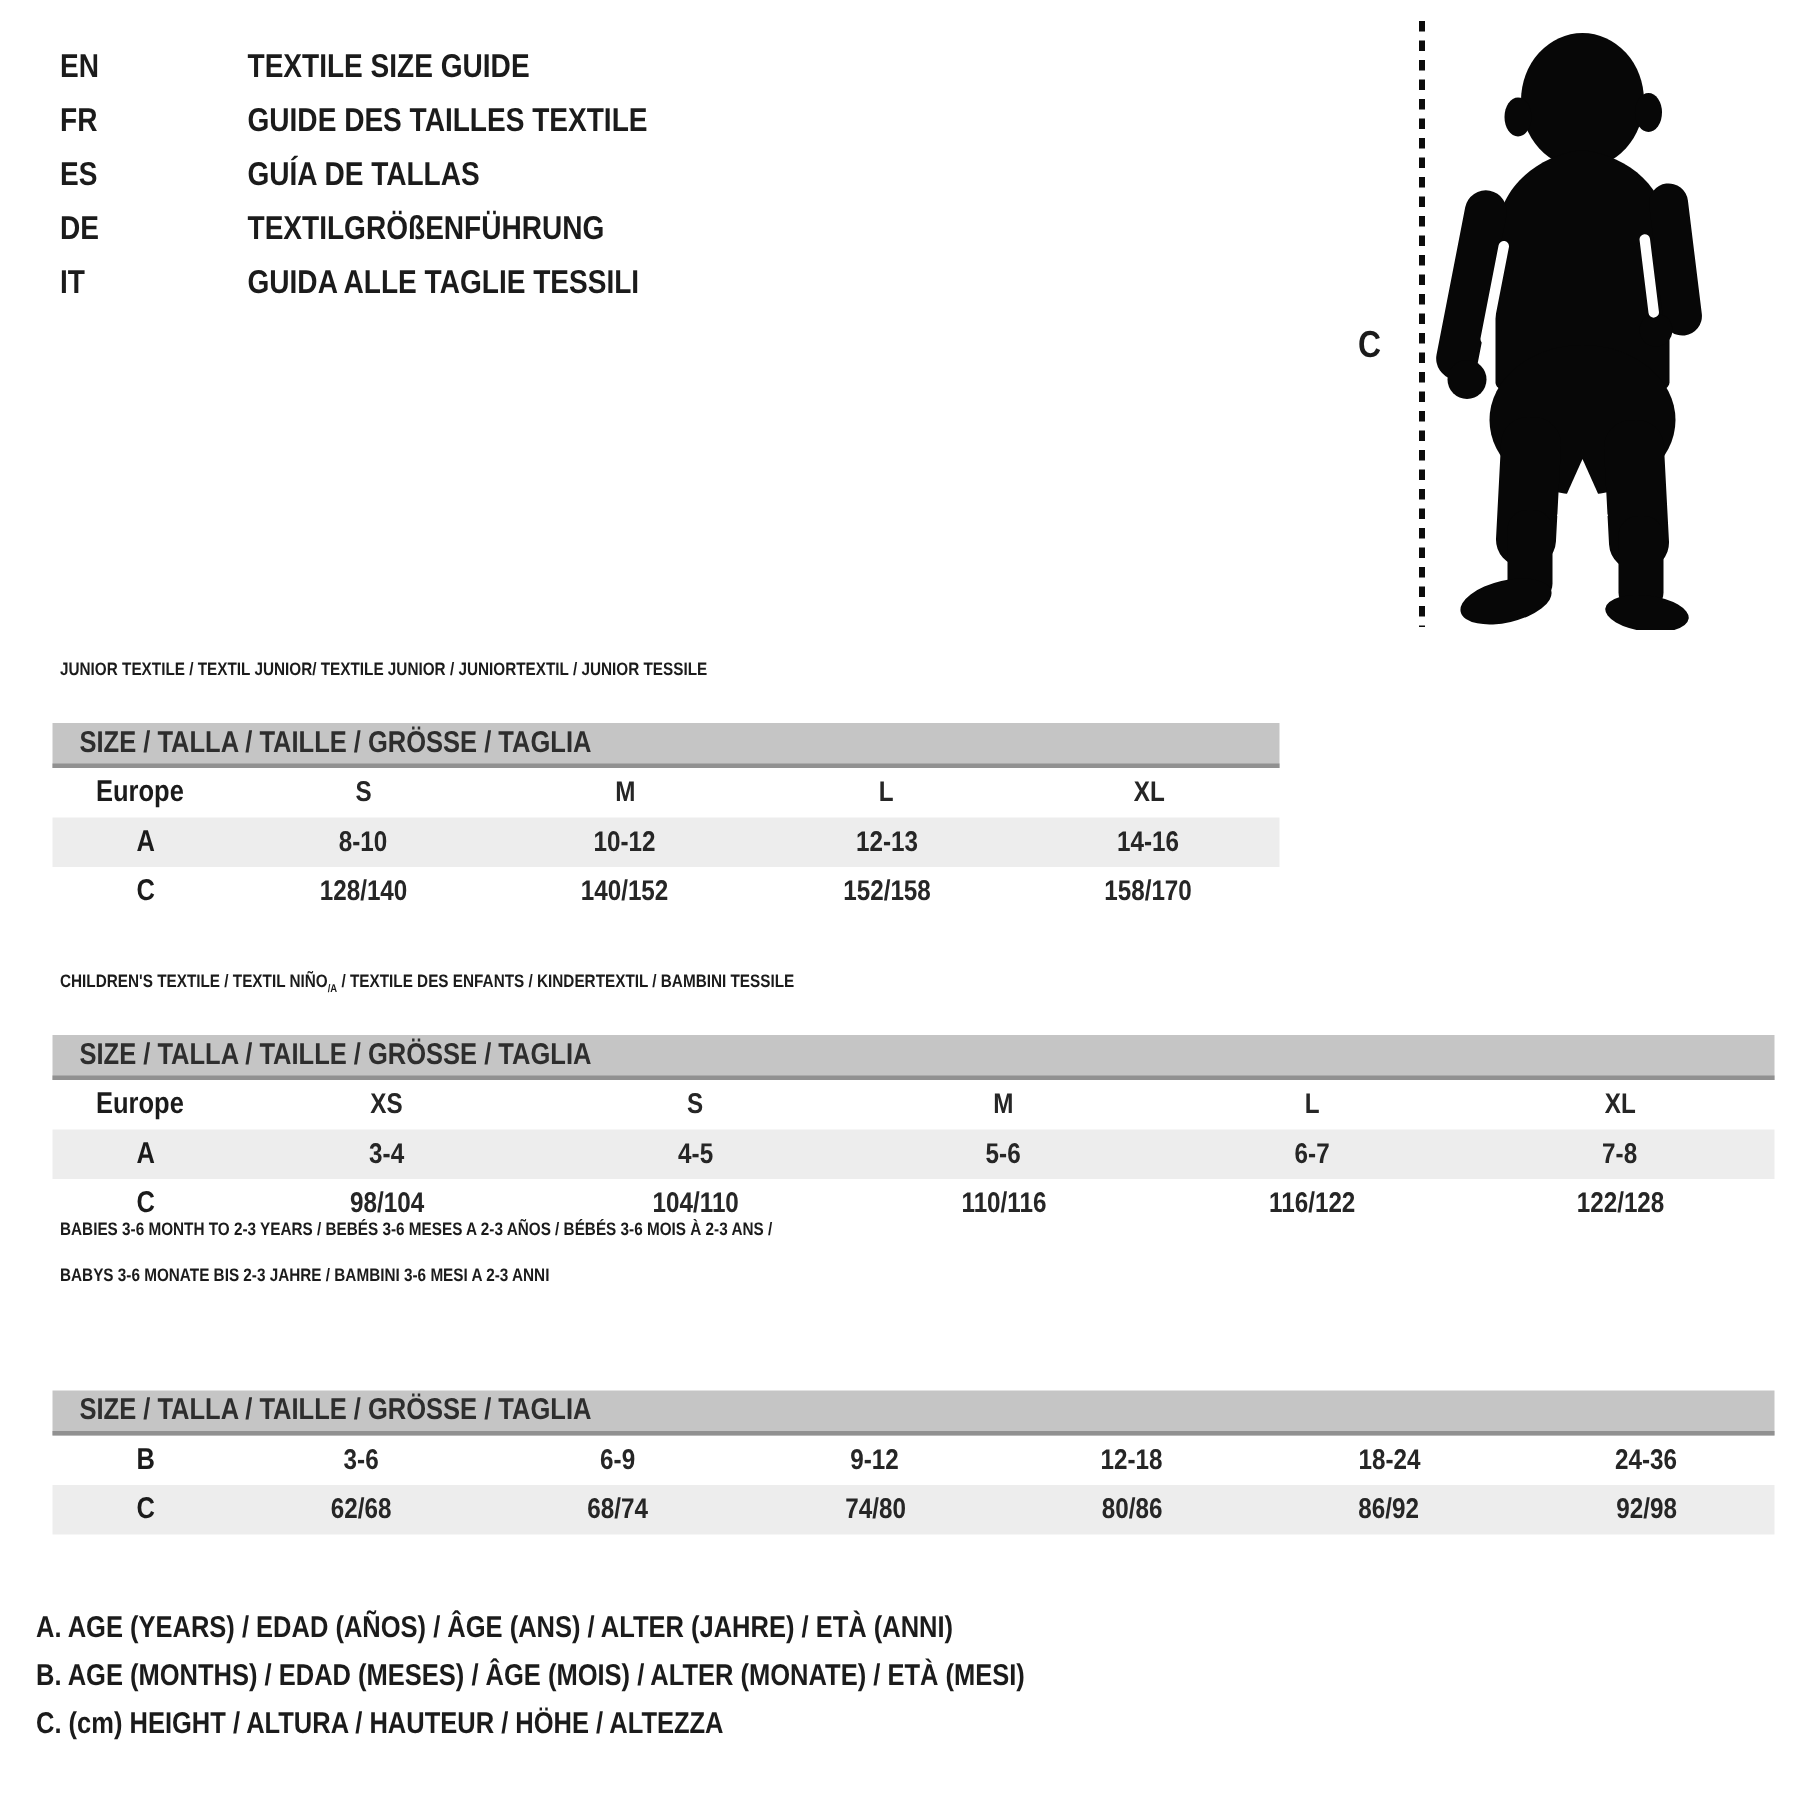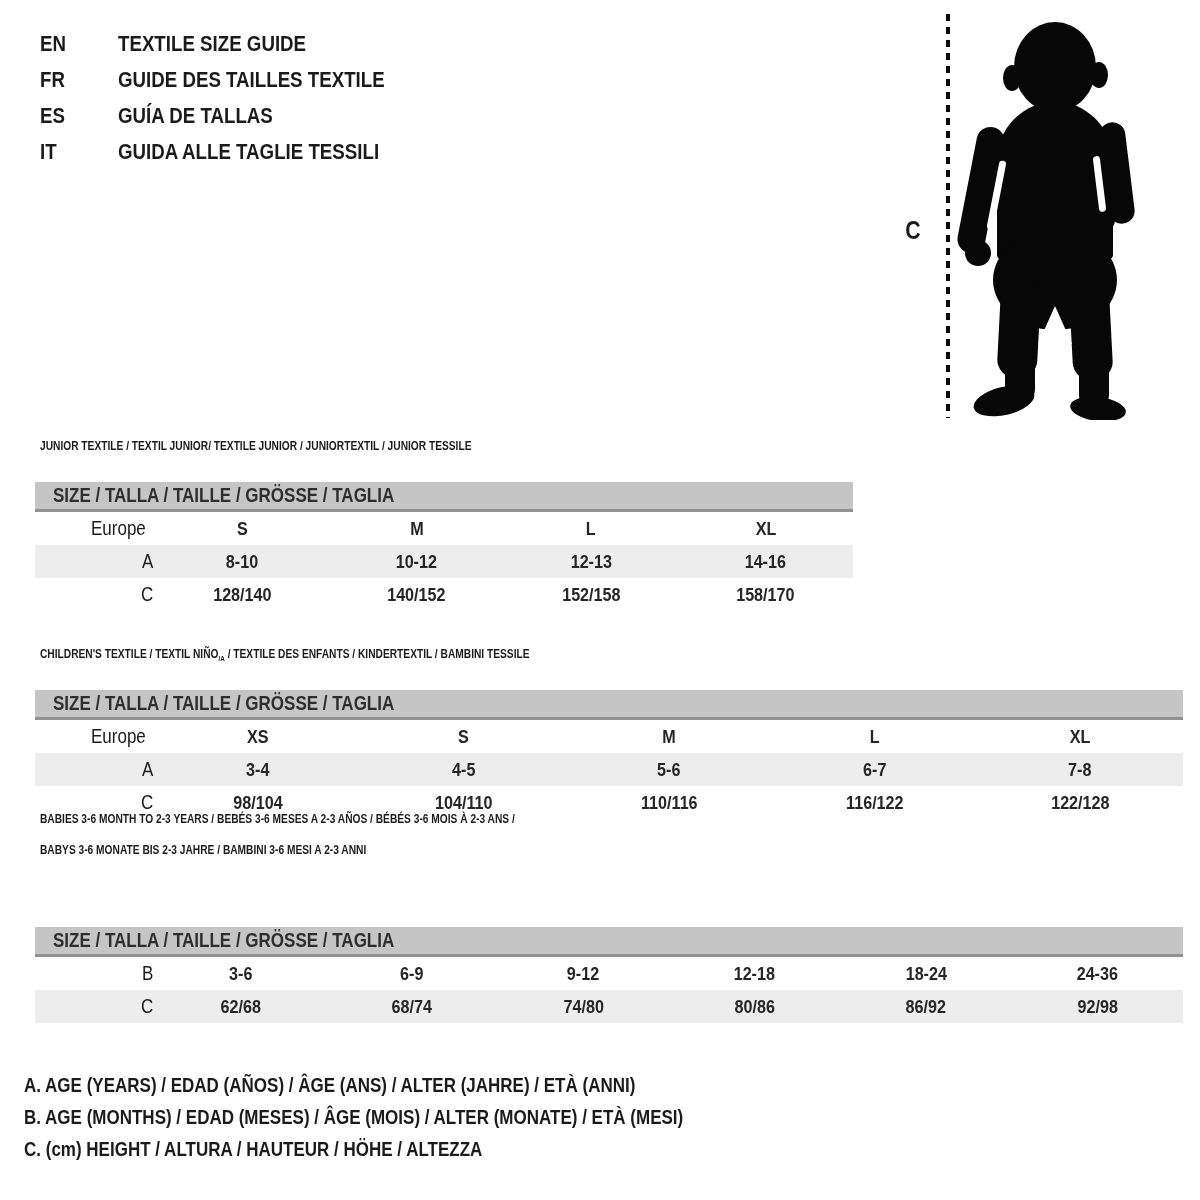--- a/index.html
+++ b/index.html
@@ -7,21 +7,21 @@
     position:relative; width:1200px; height:1200px; background:#ffffff;
     font-family:"Liberation Sans","DejaVu Sans",sans-serif; color:#1b1b1b;
     overflow:hidden;
   }
   
   .cond  { display:inline-block; transform:scaleX(0.85); transform-origin:0 50%; white-space:nowrap; }
   .condc { display:inline-block; transform:scaleX(0.85); transform-origin:50% 50%; white-space:nowrap; }
 
   
   .lang-list { position:absolute; left:40px; top:26px; }
-  .lang-row  { display:flex; height:36px; align-items:center; }
+  .lang-row  { display:flex; height:36px; align-items:center;gap:47px; }
   .lang-code { width:78px; font-weight:700; font-size:22px; }
   .lang-label{ font-weight:700; font-size:22px; }
 
   
   .figure { position:absolute; left:890px; top:0; width:310px; height:430px; }
   .dash   { position:absolute; left:55px; top:14px; }
   .kid    { position:absolute; left:65px; top:10px; }
   .c-label{ position:absolute; left:14px; top:216px; font-weight:700; font-size:25px; }
 
   
@@ -34,21 +34,21 @@
   .tbl-head {
     height:30px; background:#c5c5c5; border-bottom:3px solid #919191; box-sizing:border-box;
     display:flex; align-items:center; padding-left:18px;
     font-weight:700; font-size:20px; color:#2e2e2e;
   }
   .tr { display:grid; height:33px; align-items:center; }
   .cols4 { grid-template-columns:120px repeat(4,1fr); }
   .cols5 { grid-template-columns:120px repeat(5,1fr); }
   .cols6 { grid-template-columns:120px repeat(6,1fr); }
   .alt { background:#ededed; }
-  .rl { padding-left:7px; font-weight:400; font-size:20px; text-align:right; }
+  .rl { padding-left:7px; font-weight:700; font-size:20px; text-align:center; }
   .v  { text-align:center; font-weight:700; font-size:19px; color:#262626; }
 
   
   .legend { position:absolute; left:24px; top:1069px; }
   .legend-line { height:32px; display:flex; align-items:center; font-weight:700; font-size:20px; }
 </style>
 </head>
 <body>
 
 <div class="canvas">
@@ -58,20 +58,24 @@
       <span class="lang-code"><span class="cond">EN</span></span>
       <span class="lang-label cond">TEXTILE SIZE GUIDE</span>
     </div>
     <div class="lang-row">
       <span class="lang-code"><span class="cond">FR</span></span>
       <span class="lang-label cond">GUIDE DES TAILLES TEXTILE</span>
     </div>
     <div class="lang-row">
       <span class="lang-code"><span class="cond">ES</span></span>
       <span class="lang-label cond">GUÍA DE TALLAS</span>
+    </div>
+    <div class="lang-row">
+      <span class="lang-code"><span class="cond">DE</span></span>
+      <span class="lang-label cond">TEXTILGRÖßENFÜHRUNG</span>
     </div>
     <div class="lang-row">
       <span class="lang-code"><span class="cond">IT</span></span>
       <span class="lang-label cond">GUIDA ALLE TAGLIE TESSILI</span>
     </div>
   </div>
 
   <div class="figure">
     <span class="c-label"><span class="condc">C</span></span>
     <svg class="dash" width="6" height="404" viewBox="0 0 6 404" aria-hidden="true">

